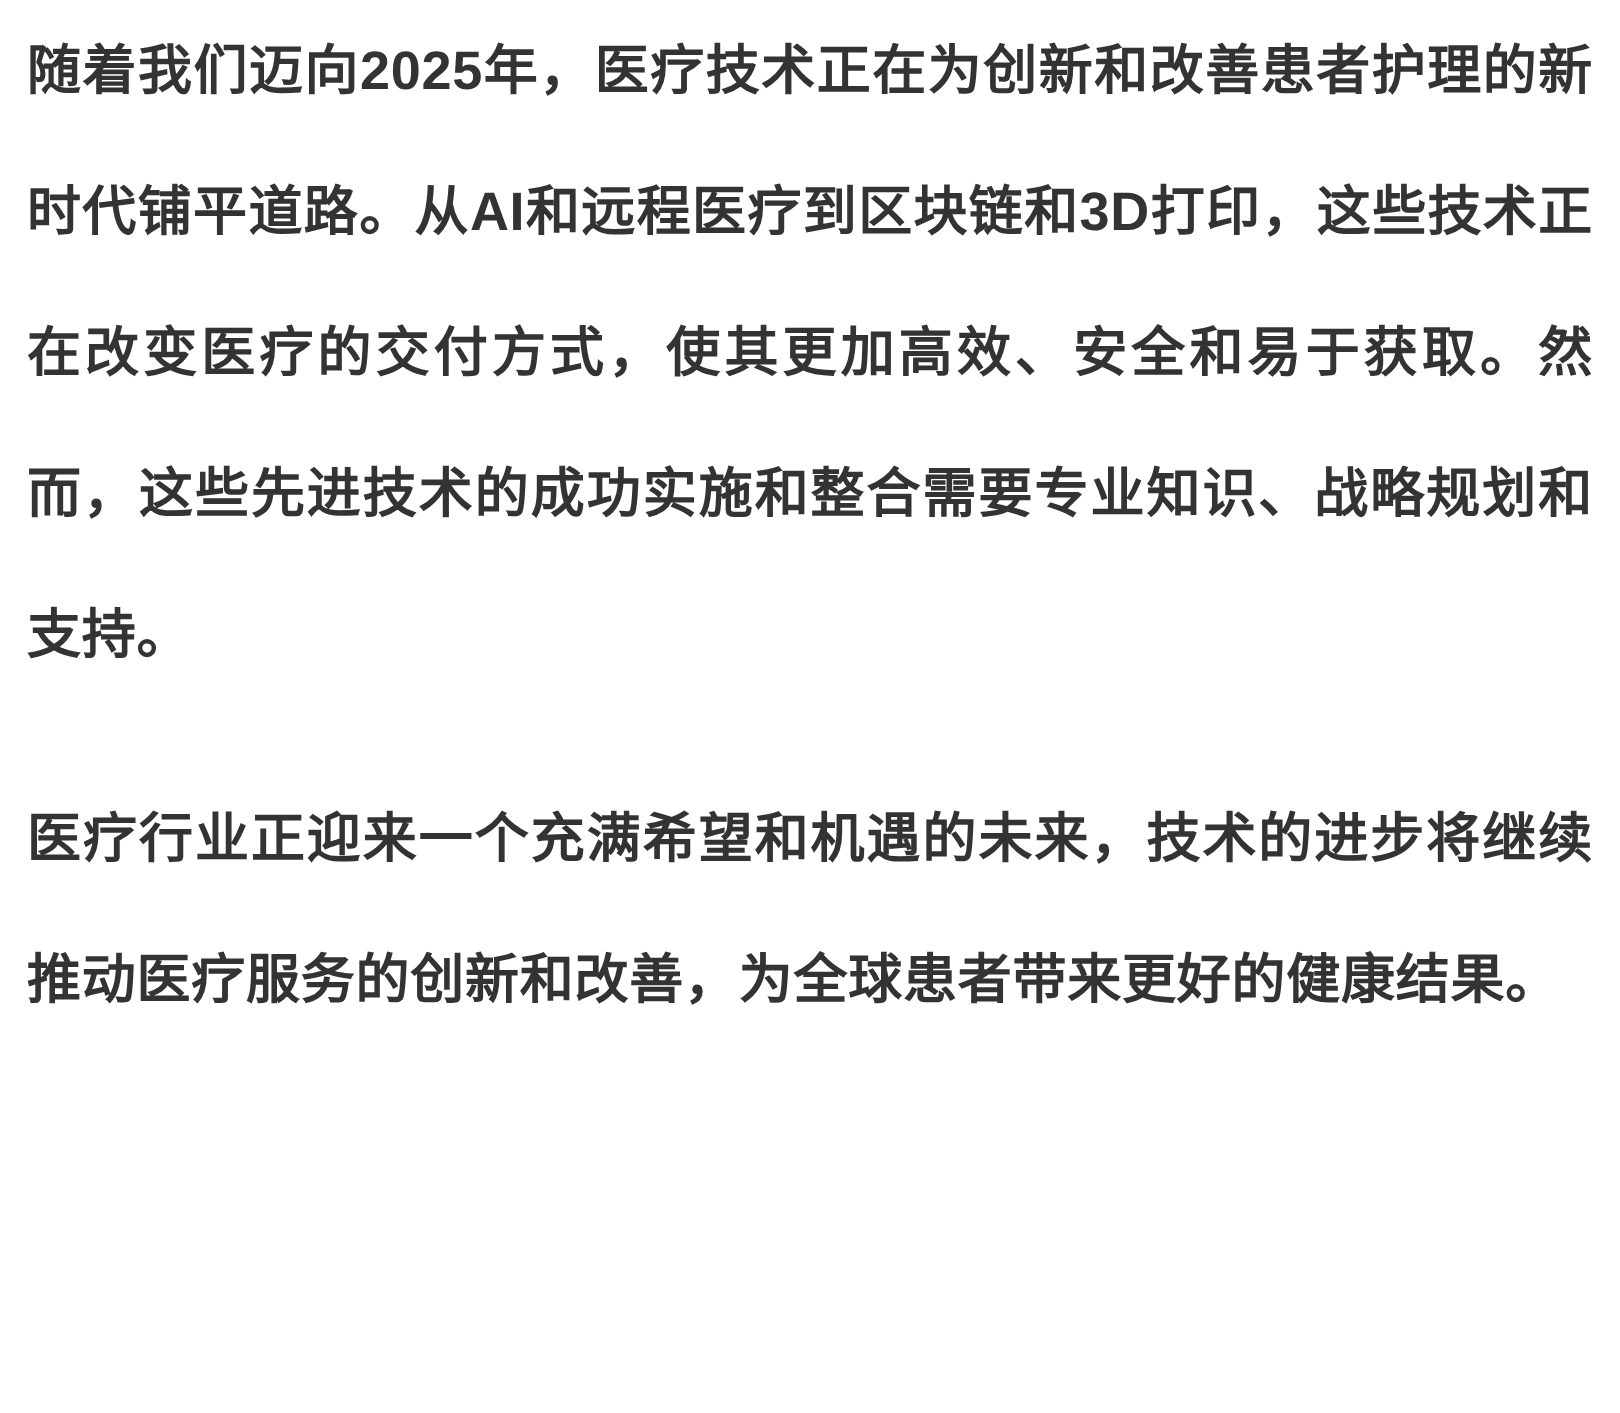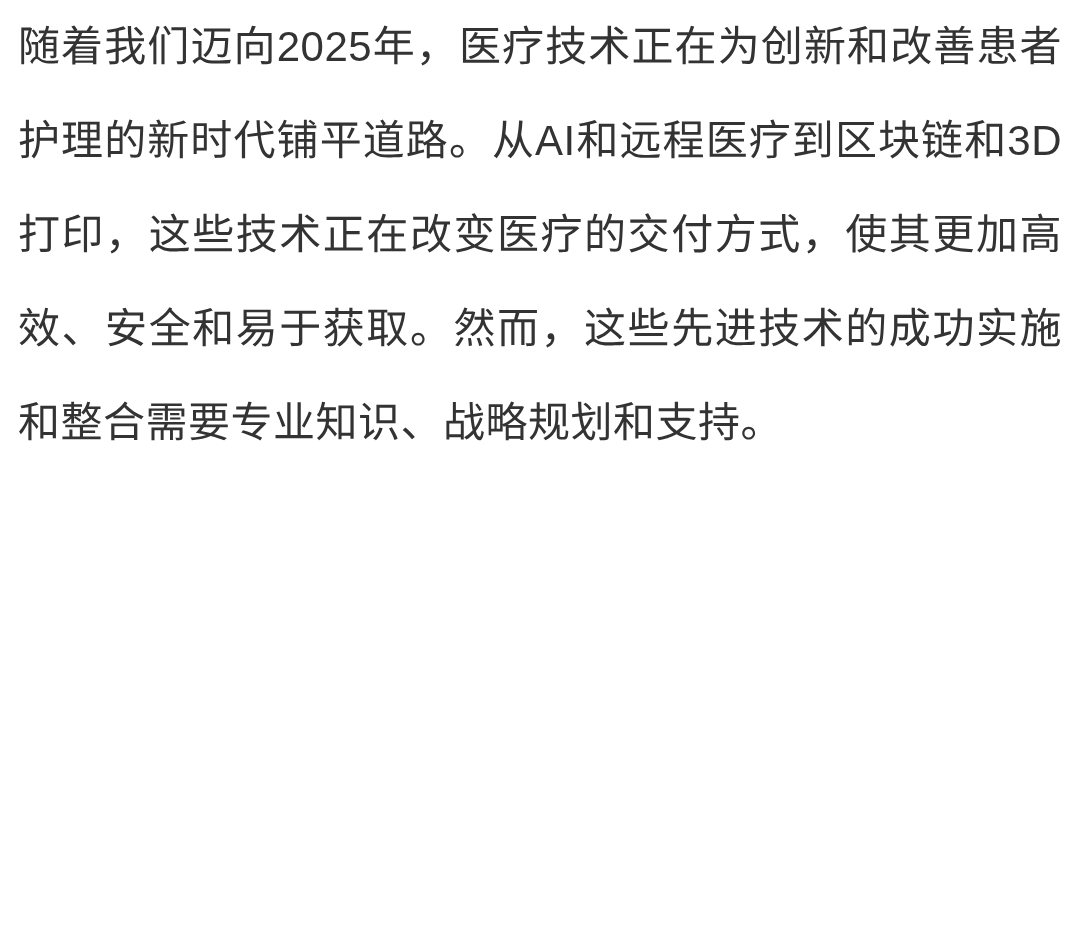--- a/index.html
+++ b/index.html
@@ -17,29 +17,30 @@
   .article {
     box-sizing: border-box;
     width: 1080px;
     height: 942px;
     padding: 0 18px;
     background: #ffffff;
   }
   .paragraph {
     margin: 0;
     color: #333333;
-    font-size: 42px;
+    font-size: 36px;
     line-height: 94px;
     letter-spacing: 0.5px;
     text-align: justify;
     text-justify: inter-character;
-    font-weight: 400;
+    font-weight: 700;
   }
   .paragraph + .paragraph {
     margin-top: 42px;
   }
 </style>
 </head>
 <body>
 
 <div class="article">
   <p class="paragraph">随着我们迈向2025年，医疗技术正在为创新和改善患者护理的新时代铺平道路。从AI和远程医疗到区块链和3D打印，这些技术正在改变医疗的交付方式，使其更加高效、安全和易于获取。然而，这些先进技术的成功实施和整合需要专业知识、战略规划和支持。</p>
+  <p class="paragraph">医疗行业正迎来一个充满希望和机遇的未来，技术的进步将继续推动医疗服务的创新和改善，为全球患者带来更好的健康结果。</p>
 </div>
 
 </body></html>

